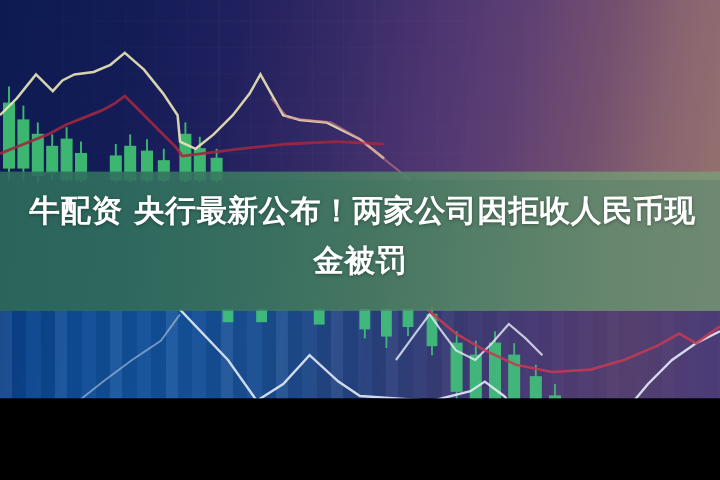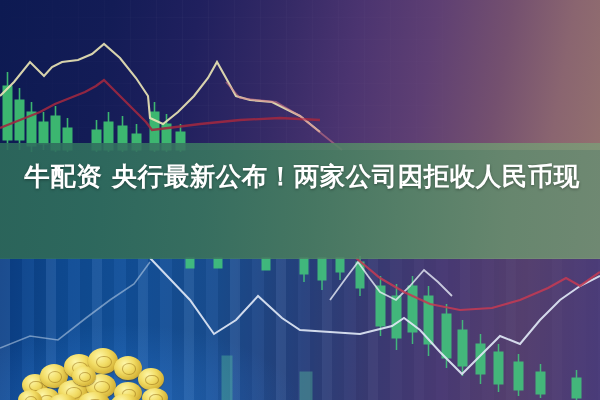--- a/index.html
+++ b/index.html
@@ -1,17 +1,17 @@
 <!DOCTYPE html>
 <html><head>
 <meta charset="utf-8">
 <style>
   html,body{margin:0;padding:0;background:#000;}
   #stage{
-    position:relative;width:600px;height:400px;overflow:hidden;
+    position:relative;width:600px;height:332px;overflow:hidden;
     font-family:"DejaVu Sans","Liberation Sans",sans-serif;
     background:#0b1a4a;
   }
   .layer{position:absolute;left:0;top:0;width:600px;height:400px;}
 
   
   .top-bg{
     height:150px;
     background:
       linear-gradient(100deg,
@@ -216,15 +216,16 @@
     <div class="coin" style="left:30px; top:50px; width:30px;height:22px;"></div>
     <div class="coin" style="left:60px; top:48px; width:32px;height:22px;"></div>
     <div class="coin" style="left:92px; top:50px; width:30px;height:22px;"></div>
     <div class="coin" style="left:54px; top:22px; width:24px;height:20px;"></div>
   </div>
 
   <div class="layer band"></div>
 
   <div class="headline">
     <span class="l1">牛配资 央行最新公布！两家公司因拒收人民币现</span>
+    <span class="l2">金被罚</span>
   </div>
 
 </div>
 
 </body></html>

